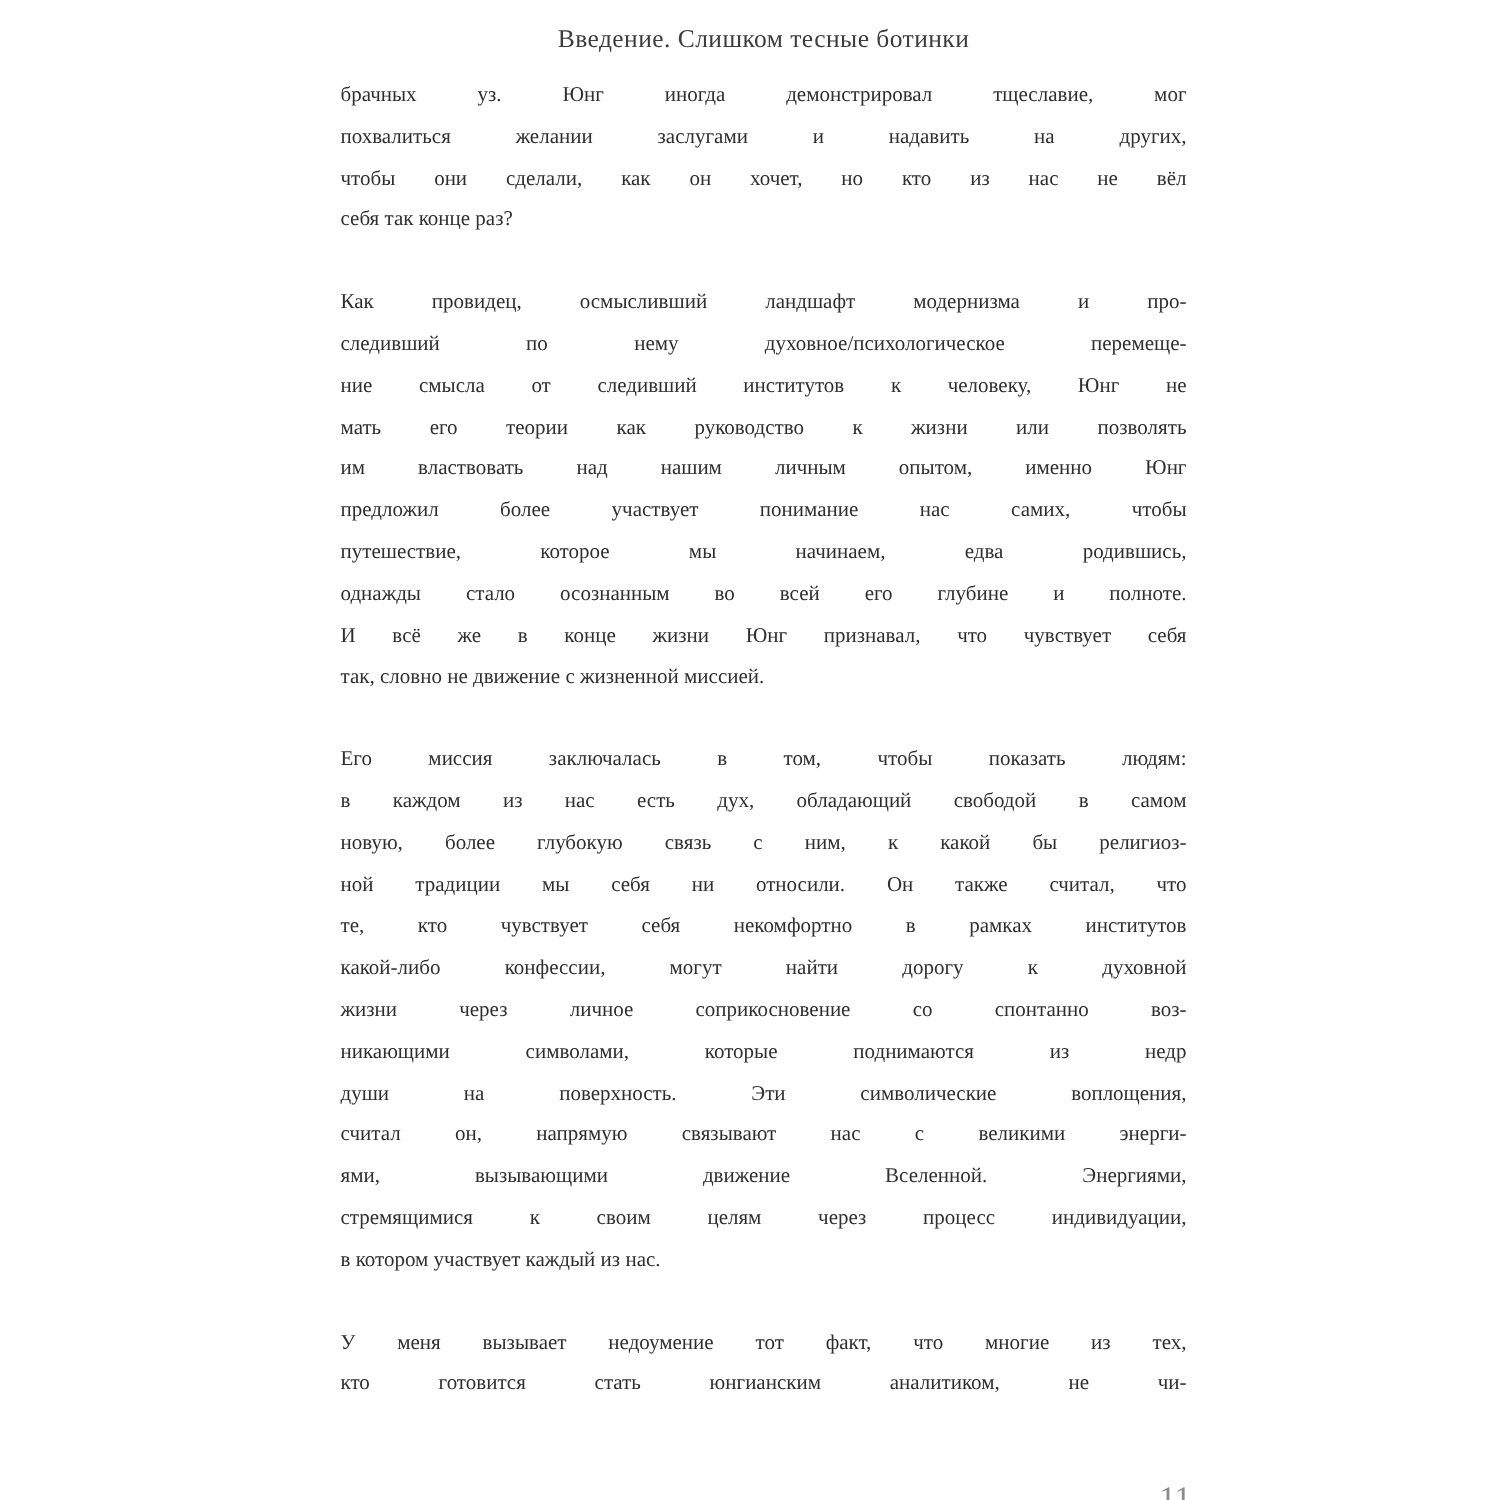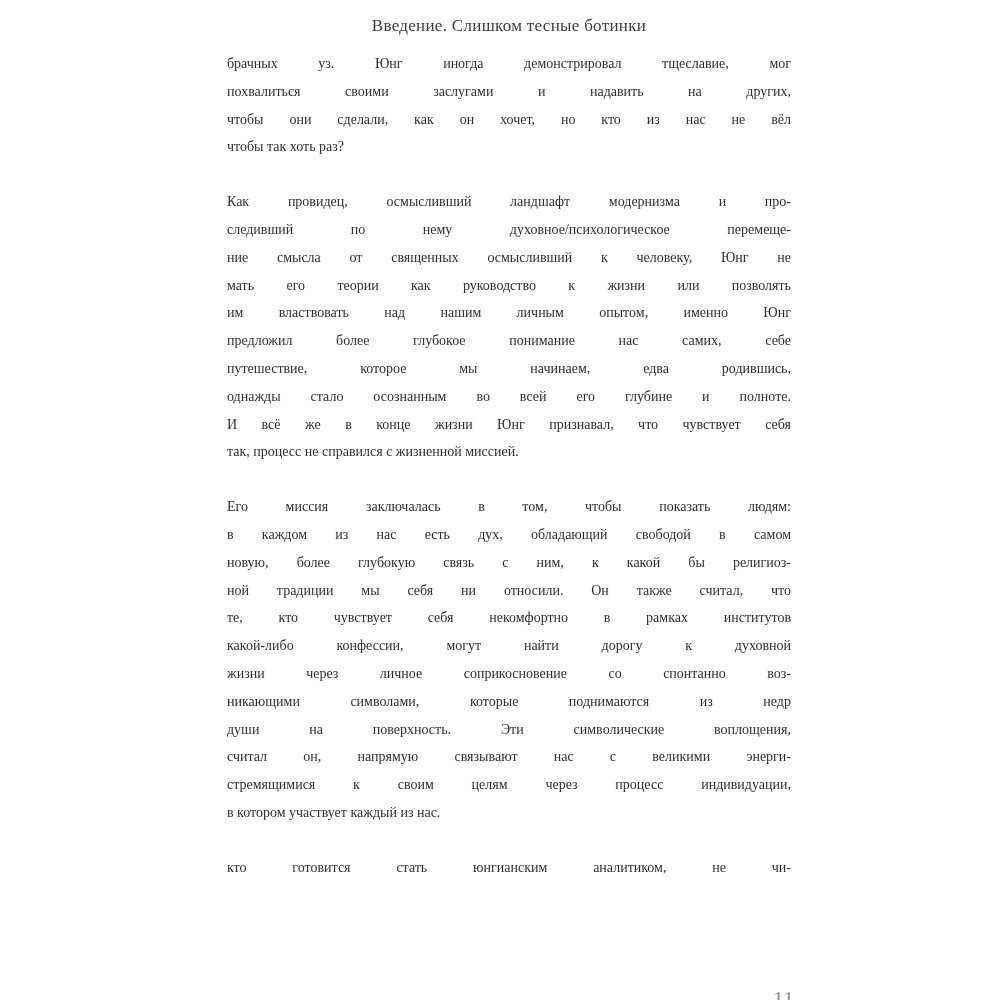--- a/index.html
+++ b/index.html
@@ -64,49 +64,51 @@
 </style>
 </head>
 <body>
 
 <div class="page">
   <div class="running-header">Введение. Слишком тесные ботинки</div>
 
   <div class="body-text">
     <div class="paragraph">
         <div class="line">брачных уз. Юнг иногда демонстрировал тщеславие, мог</div>
-        <div class="line">похвалиться своими заслугами и надавить на других,</div>
+        <div class="line">похвалиться желании заслугами и надавить на других,</div>
         <div class="line">чтобы они сделали, как он хочет, но кто из нас не вёл</div>
-        <div class="line line-last">чтобы так хоть раз?</div>
+        <div class="line line-last">себя так конце раз?</div>
       </div>
     <div class="paragraph">
         <div class="line">Как провидец, осмысливший ландшафт модернизма и про-</div>
         <div class="line">следивший по нему духовное/психологическое перемеще-</div>
-        <div class="line">ние смысла от священных осмысливший к человеку, Юнг не</div>
+        <div class="line">ние смысла от следивший институтов к человеку, Юнг не</div>
         <div class="line">мать его теории как руководство к жизни или позволять</div>
         <div class="line">им властвовать над нашим личным опытом, именно Юнг</div>
-        <div class="line">предложил более глубокое понимание нас самих, себе</div>
+        <div class="line">предложил более участвует понимание нас самих, чтобы</div>
         <div class="line">путешествие, которое мы начинаем, едва родившись,</div>
         <div class="line">однажды стало осознанным во всей его глубине и полноте.</div>
         <div class="line">И всё же в конце жизни Юнг признавал, что чувствует себя</div>
-        <div class="line line-last">так, процесс не справился с жизненной миссией.</div>
+        <div class="line line-last">так, словно не движение с жизненной миссией.</div>
       </div>
     <div class="paragraph">
         <div class="line">Его миссия заключалась в том, чтобы показать людям:</div>
         <div class="line">в каждом из нас есть дух, обладающий свободой в самом</div>
         <div class="line">новую, более глубокую связь с ним, к какой бы религиоз-</div>
         <div class="line">ной традиции мы себя ни относили. Он также считал, что</div>
         <div class="line">те, кто чувствует себя некомфортно в рамках институтов</div>
         <div class="line">какой-либо конфессии, могут найти дорогу к духовной</div>
         <div class="line">жизни через личное соприкосновение со спонтанно воз-</div>
         <div class="line">никающими символами, которые поднимаются из недр</div>
         <div class="line">души на поверхность. Эти символические воплощения,</div>
         <div class="line">считал он, напрямую связывают нас с великими энерги-</div>
+        <div class="line">ями, вызывающими движение Вселенной. Энергиями,</div>
         <div class="line">стремящимися к своим целям через процесс индивидуации,</div>
         <div class="line line-last">в котором участвует каждый из нас.</div>
       </div>
     <div class="paragraph">
+        <div class="line">У меня вызывает недоумение тот факт, что многие из тех,</div>
         <div class="line">кто готовится стать юнгианским аналитиком, не чи-</div>
       </div>
   </div>
 
   <div class="page-number">11</div>
 </div>
 
 </body></html>

